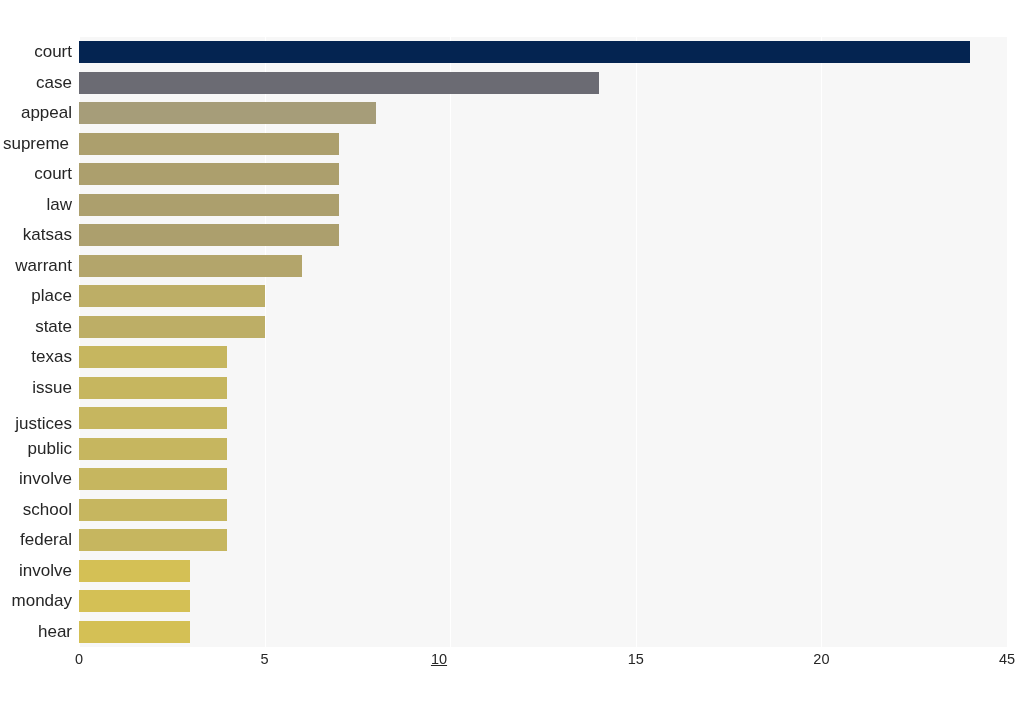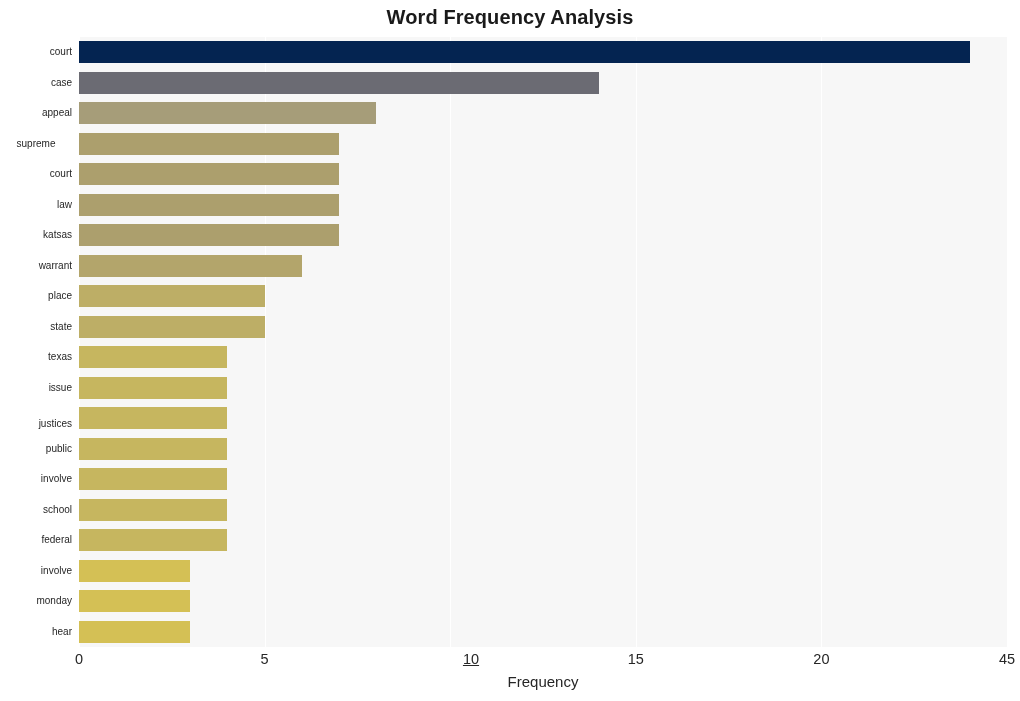--- a/index.html
+++ b/index.html
@@ -68,21 +68,21 @@
     left: 0;
     top: 37px;
     width: 72px;
     height: 610px;
   }
   .y-tick-label {
     position: absolute;
     right: 0;
     width: 72px;
     text-align: right;
-    font-size: 10px;
+    font-size: 17px;
     color: #262626;
     line-height: 22px;
     height: 22px;
   }
   
   #x-axis {
     position: absolute;
     left: 79px;
     top: 647px;
     width: 928px;
@@ -104,21 +104,20 @@
     text-align: center;
     font-size: 15px;
     color: #262626;
   }
 </style>
 </head>
 <body>
 
 <div id="chart-root">
 
-  <div id="chart-title">Word Frequency Analysis</div>
 
   <div id="plot-area">
     <div id="gridlines-layer">
         <div class="gridline" style="left: 0px;"></div>
         <div class="gridline" style="left: 185.6px;"></div>
         <div class="gridline" style="left: 371.2px;"></div>
         <div class="gridline" style="left: 556.8px;"></div>
         <div class="gridline" style="left: 742.4px;"></div>
         <div class="gridline" style="left: 928px;"></div>
       </div>
@@ -205,21 +204,20 @@
       <div class="y-tick-label" style="top: 461.75px;">school</div>
       <div class="y-tick-label" style="top: 492.25px;">federal</div>
       <div class="y-tick-label" style="top: 522.75px;">involve</div>
       <div class="y-tick-label" style="top: 553.25px;">monday</div>
       <div class="y-tick-label" style="top: 583.75px; padding-left: 13px;">hear</div>
     </div>
 
   <div id="x-axis">
       <div class="x-tick-label" style="left: 0px;">0</div>
       <div class="x-tick-label" style="left: 185.6px;">5</div>
-      <div class="x-tick-label" style="left: 392px; text-decoration: underline;">10</div>
+      <div class="x-tick-label" style="left: 360px; text-decoration: underline;">10</div>
       <div class="x-tick-label" style="left: 556.8px;">15</div>
       <div class="x-tick-label" style="left: 742.4px;">20</div>
       <div class="x-tick-label" style="left: 928px;">45</div>
     </div>
 
-  <div id="x-axis-title">Frequency</div>
 
 </div>
 
 </body></html>

